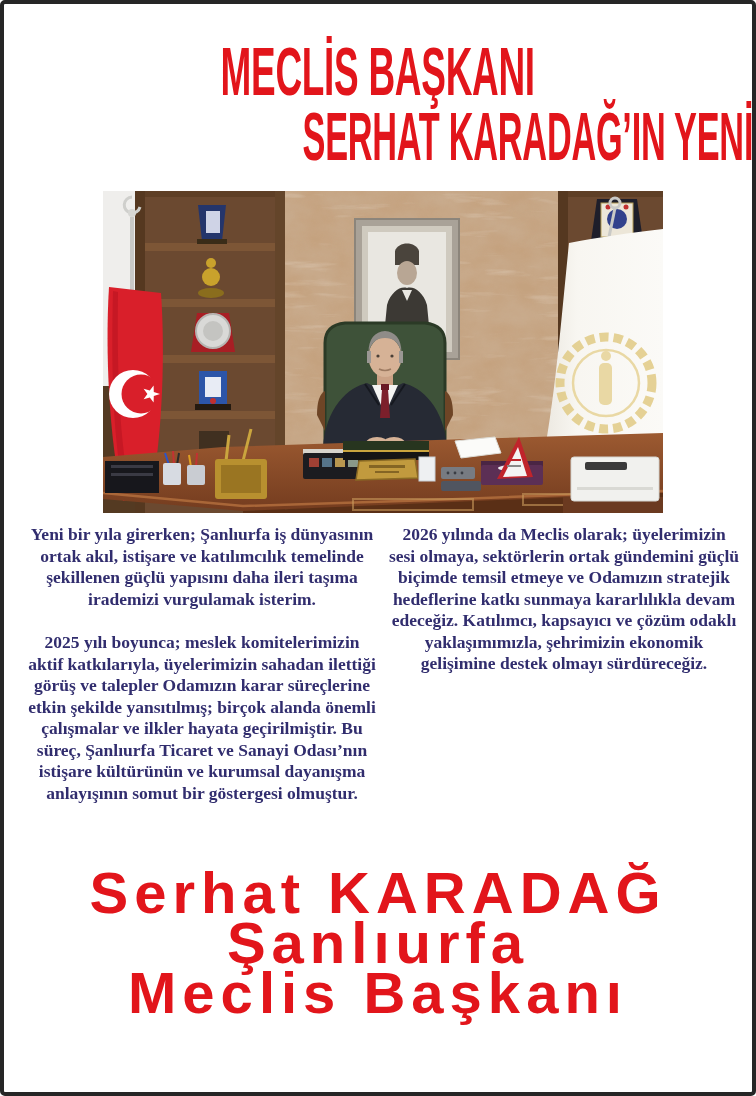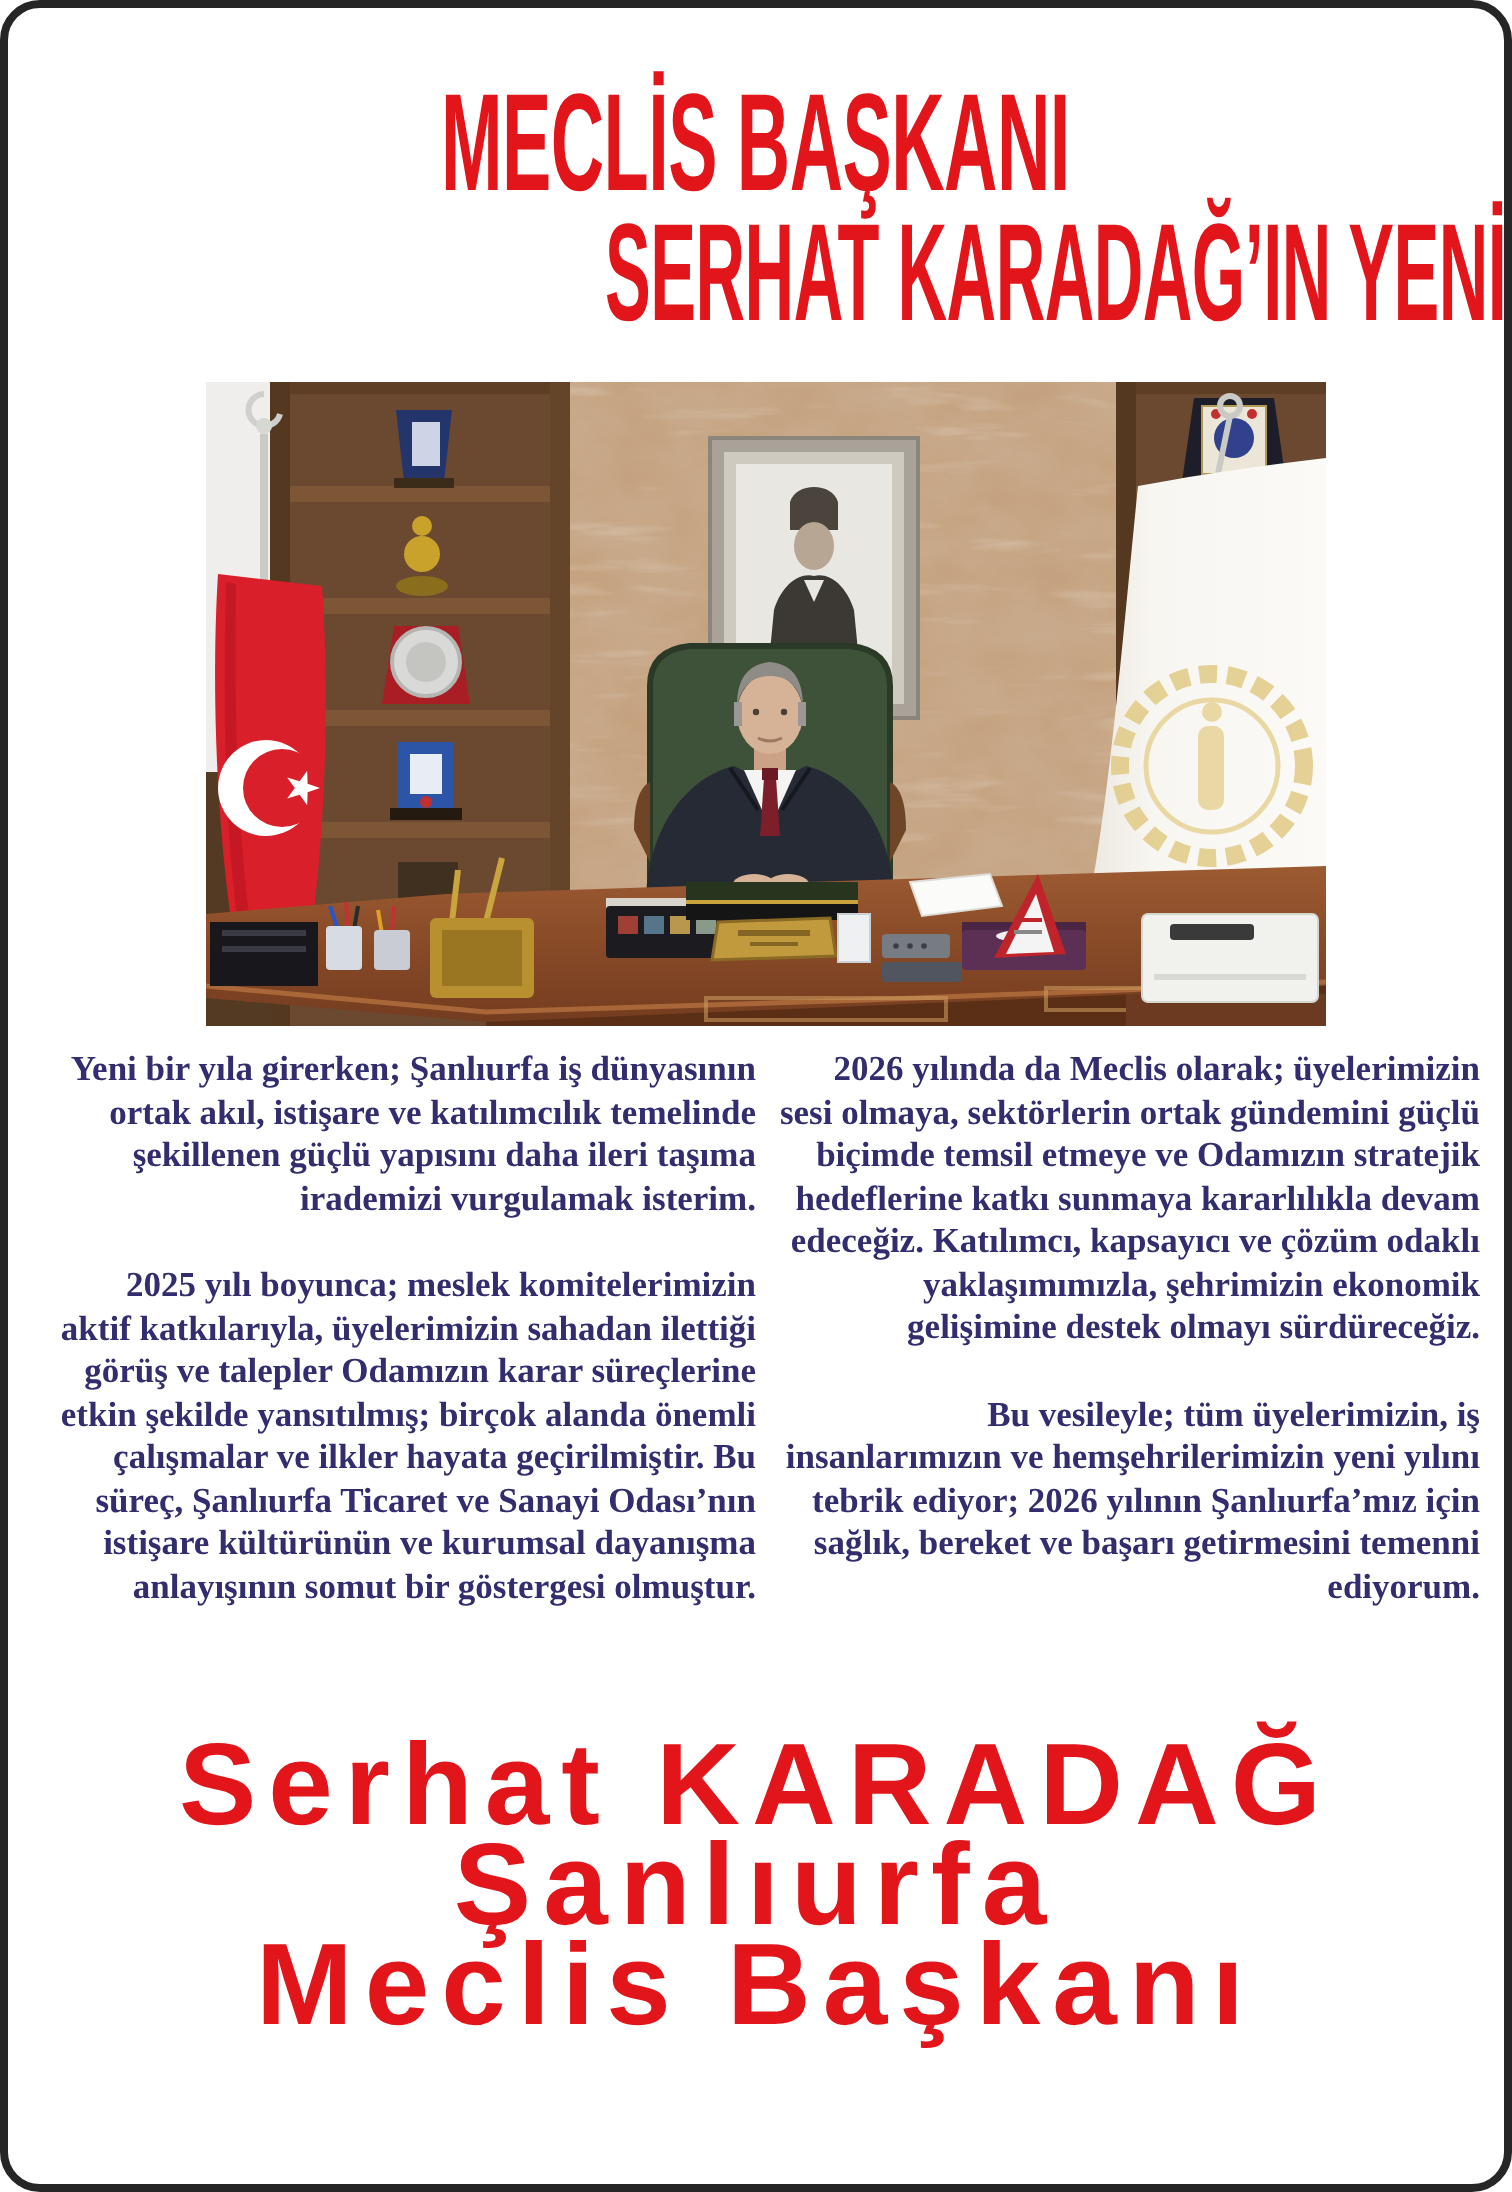--- a/index.html
+++ b/index.html
@@ -1,18 +1,18 @@
 <!DOCTYPE html>
 <html><head>
 <meta charset="utf-8">
 <style>
   html,body { margin:0; padding:0; background:#ffffff; }
   .page {
     position:relative; width:756px; height:1096px; box-sizing:border-box;
-    background:#ffffff; border:4px solid #262626; border-radius:20px;
+    background:#ffffff; border:4px solid #262626; border-radius:5px;
     overflow:hidden; font-family:"Liberation Serif", serif;
   }
   
   .headline-line { position:absolute; left:0; right:0; text-align:center; color:#e2151b; }
   .headline-line .condense {
     display:inline-block; white-space:nowrap;
     font-family:"Liberation Sans", sans-serif; font-weight:700;
     font-size:66px; line-height:1; letter-spacing:-0.5px;
     transform-origin:50% 50%;
   }
@@ -20,21 +20,21 @@
   .line2 { top:99px; }
   .line1 .condense { transform:scaleX(0.56) scaleY(1.05); }
   .line2 .condense { transform:scaleX(0.52) scaleY(1.05); }
   
   .photo-wrap { position:absolute; left:99px; top:187px; width:560px; height:322px; }
   .photo-wrap svg { display:block; width:560px; height:322px; }
   
   .columns { position:absolute; top:520px; left:22px; width:714px; display:flex; gap:10px; }
   .col {
     width:352px; color:#312d6e; font-weight:700; font-size:17.5px;
-    line-height:1.23; text-align:right; font-family:"Liberation Serif", serif;
+    line-height:1.23; text-align:center; font-family:"Liberation Serif", serif;
   }
   .col p { margin:0 0 22px 0; }
   
   .signature {
     position:absolute; top:864px; left:0; right:0; text-align:center;
     color:#e2151b; font-family:"Liberation Sans", sans-serif; font-weight:700;
     font-size:58px; line-height:50px; letter-spacing:6px;
   }
   .signature .sig-line { margin:0; }
 </style>
@@ -284,21 +284,20 @@
     </svg>
   </div>
 
   <div class="columns">
     <div class="col">
       <p>Yeni bir yıla girerken; Şanlıurfa iş dünyasının ortak akıl, istişare ve katılımcılık temelinde şekillenen güçlü yapısını daha ileri taşıma irademizi vurgulamak isterim.</p>
       <p>2025 yılı boyunca; meslek komitelerimizin aktif katkılarıyla, üyelerimizin sahadan ilettiği görüş ve talepler Odamızın karar süreçlerine etkin şekilde yansıtılmış; birçok alanda önemli çalışmalar ve ilkler hayata geçirilmiştir. Bu süreç, Şanlıurfa Ticaret ve Sanayi Odası’nın istişare kültürünün ve kurumsal dayanışma anlayışının somut bir göstergesi olmuştur.</p>
     </div>
     <div class="col">
       <p>2026 yılında da Meclis olarak; üyelerimizin sesi olmaya, sektörlerin ortak gündemini güçlü biçimde temsil etmeye ve Odamızın stratejik hedeflerine katkı sunmaya kararlılıkla devam edeceğiz. Katılımcı, kapsayıcı ve çözüm odaklı yaklaşımımızla, şehrimizin ekonomik gelişimine destek olmayı sürdüreceğiz.</p>
-      <p>Bu vesileyle; tüm üyelerimizin, iş insanlarımızın ve hemşehrilerimizin yeni yılını tebrik ediyor; 2026 yılının Şanlıurfa’mız için sağlık, bereket ve başarı getirmesini temenni ediyorum.</p>
     </div>
   </div>
 
   <div class="signature">
     <div class="sig-line">Serhat KARADAĞ</div>
     <div class="sig-line">Şanlıurfa</div>
     <div class="sig-line">Meclis Başkanı</div>
   </div>
 
 </div>

